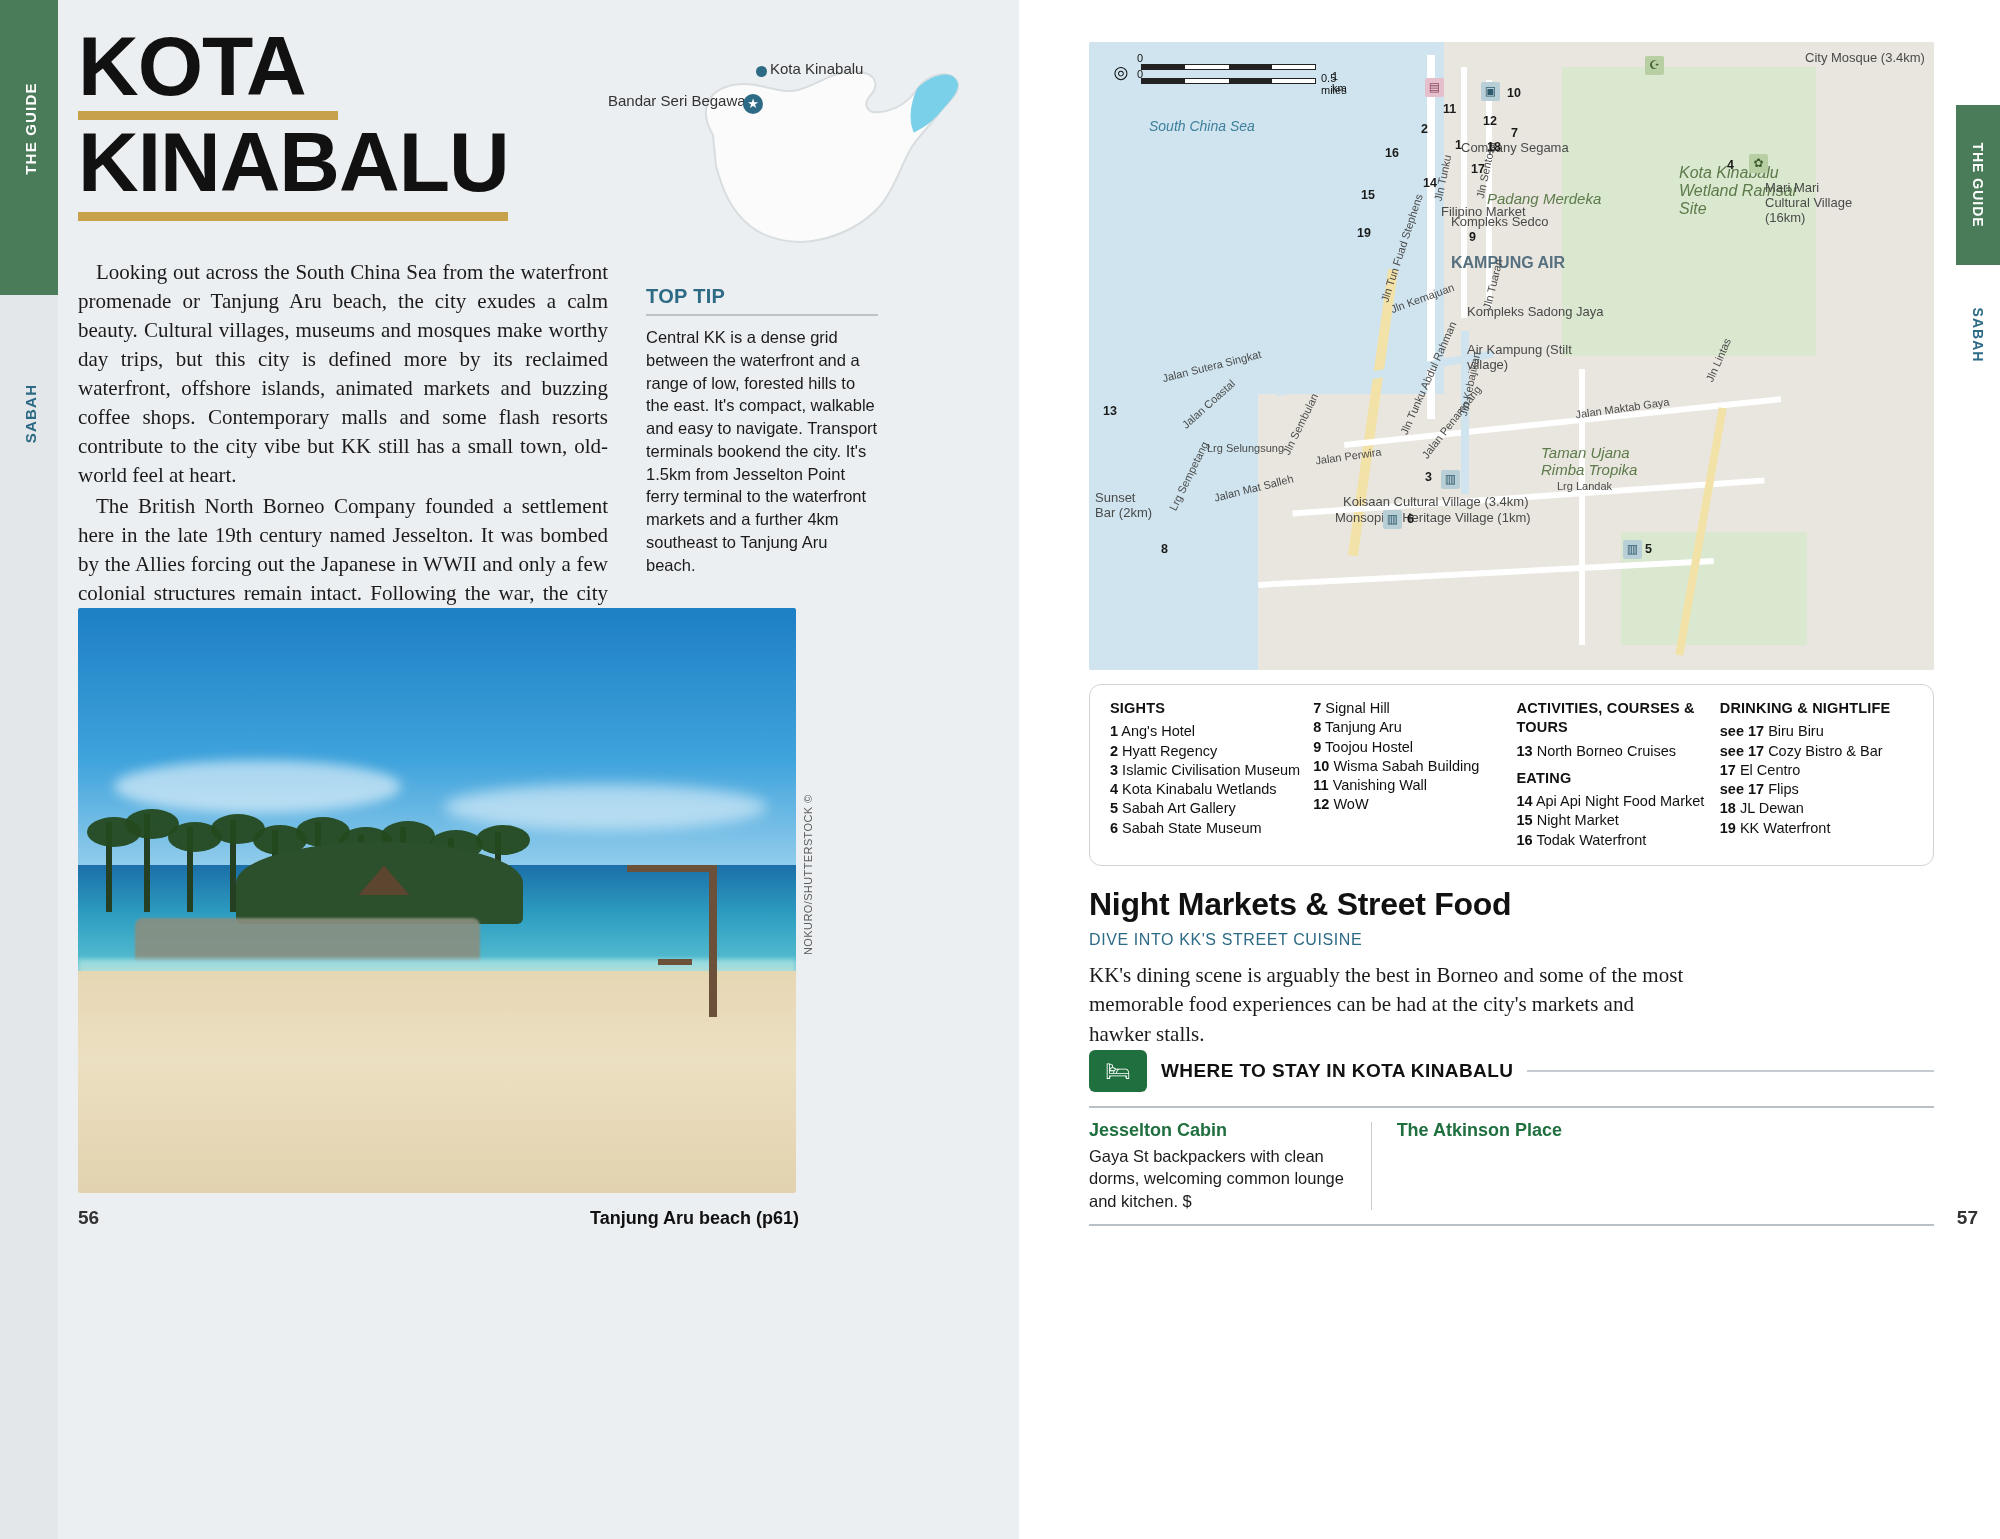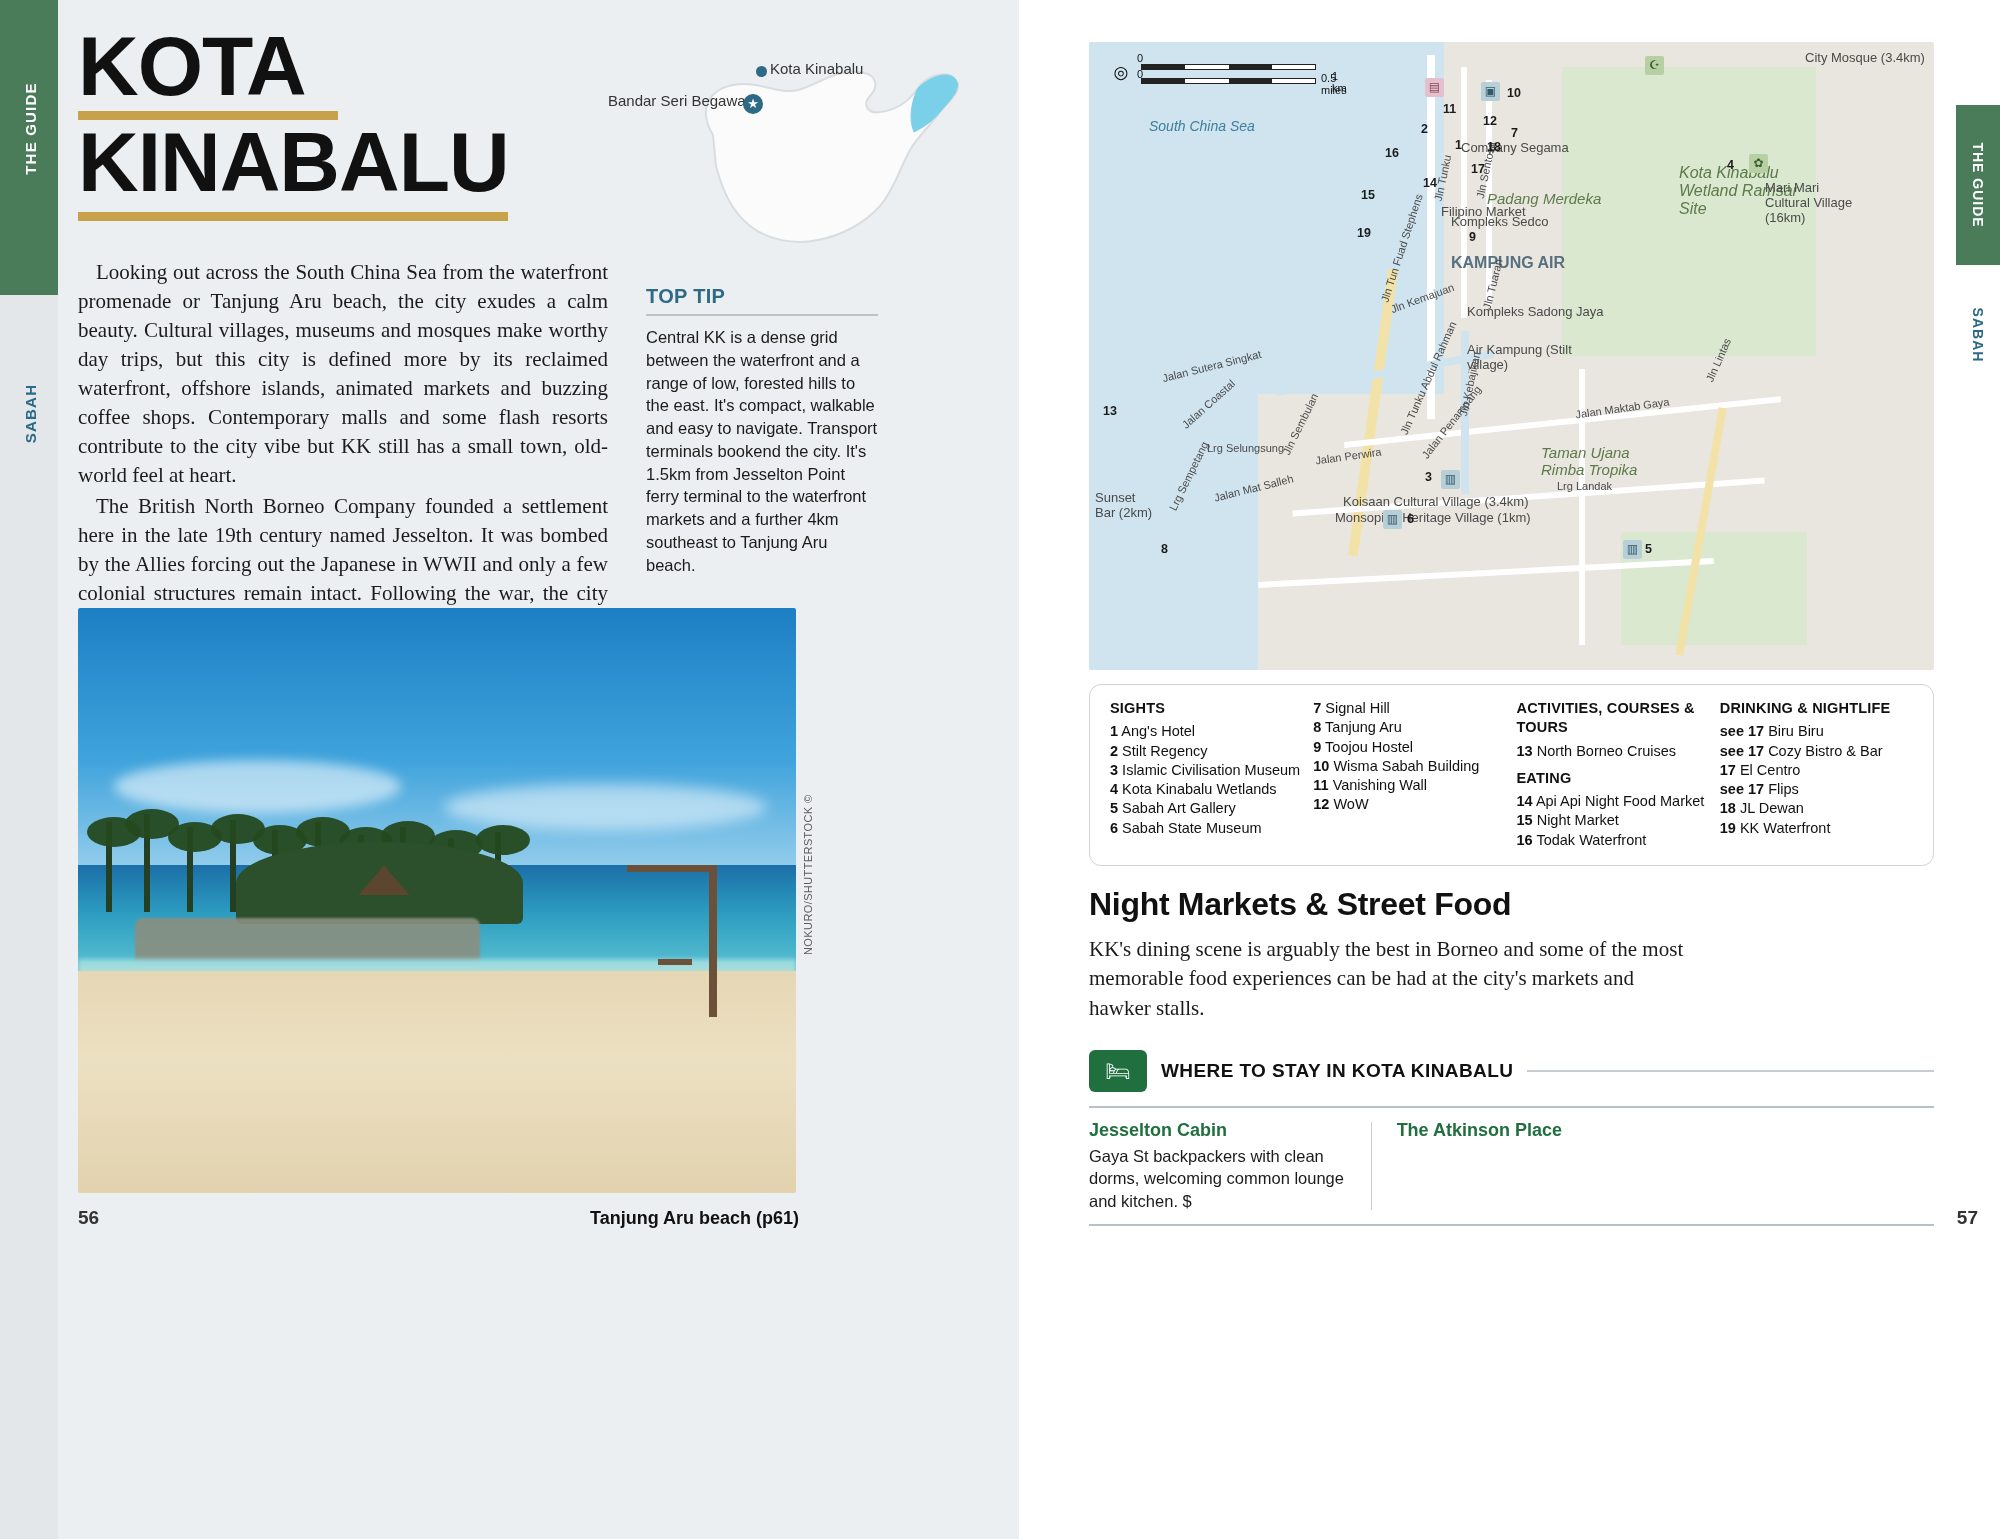--- a/index.html
+++ b/index.html
@@ -522,21 +522,21 @@
       <div class="map-icon" style="left:352px; top:428px;">▥</div>
       <div class="map-icon" style="left:294px; top:468px;">▥</div>
       <div class="map-icon" style="left:534px; top:498px;">▥</div>
     </div>
 
     <div class="keybox">
 
       <div class="keycol">
         <h4>SIGHTS</h4>
         <span class="it"><b>1</b> <span>Ang's Hotel</span></span>
-        <span class="it"><b>2</b> <span>Stilt Regency</span></span>
+        <span class="it"><b>2</b> <span>Hyatt Regency</span></span>
         <span class="it"><b>3</b> <span>Islamic Civilisation Museum</span></span>
         <span class="it"><b>4</b> <span>Kota Kinabalu Wetlands</span></span>
         <span class="it"><b>5</b> <span>Sabah Art Gallery</span></span>
         <span class="it"><b>6</b> <span>Sabah State Museum</span></span>
       </div>
 
       <div class="keycol">
         <span class="it"><b>7</b> <span>Signal Hill</span></span>
         <span class="it"><b>8</b> <span>Tanjung Aru</span></span>
         <span class="it"><b>9</b> <span>Toojou Hostel</span></span>
@@ -560,20 +560,21 @@
         <span class="it"><b>see 17</b> <span>Cozy Bistro &amp; Bar</span></span>
         <span class="it"><b>17</b> <span>El Centro</span></span>
         <span class="it"><b>see 17</b> <span>Flips</span></span>
         <span class="it"><b>18</b> <span>JL Dewan</span></span>
         <span class="it"><b>19</b> <span>KK Waterfront</span></span>
       </div>
     </div>
 
     <div class="sect">
       <h2>Night Markets &amp; Street Food</h2>
+      <p class="kicker">DIVE INTO KK'S STREET CUISINE</p>
       <p class="body">KK's dining scene is arguably the best in Borneo and some of the most memorable food experiences can be had at the city's markets and hawker stalls.</p>
     </div>
 
     <div class="stay">
       <div class="stay-head">
         <div class="stay-badge">🛏</div>
         <h3>WHERE TO STAY IN KOTA KINABALU</h3>
         <div class="line"></div>
       </div>
       <div class="stay-rule"></div>

